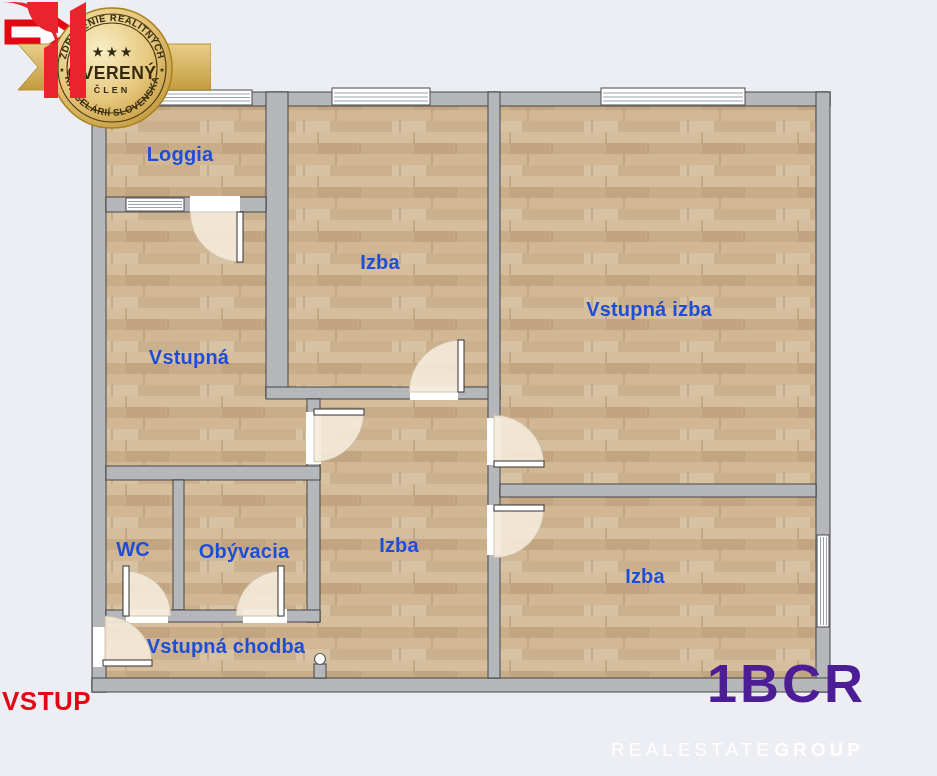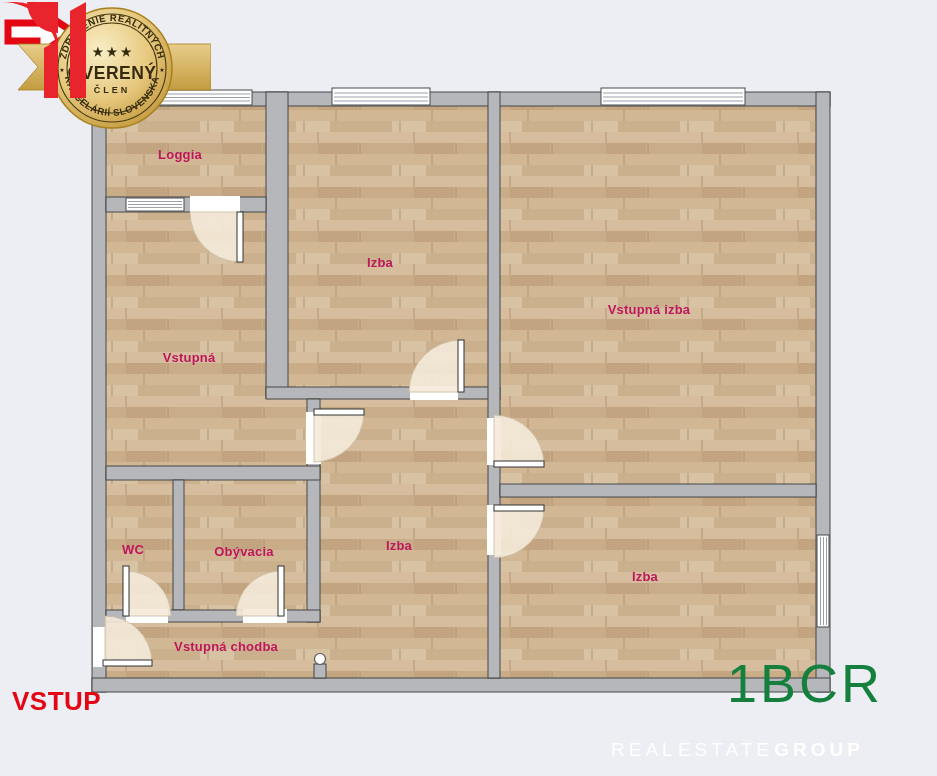--- a/index.html
+++ b/index.html
@@ -1,28 +1,28 @@
 <!DOCTYPE html>
 <html><head>
 <meta charset="utf-8">
 <style>
   html,body{margin:0;padding:0;background:#eceef4;}
   .stage{position:relative;width:937px;height:776px;overflow:hidden;
          font-family:"Liberation Sans",sans-serif;background:#eceef4;}
   .stage svg{position:absolute;left:0;top:0;}
   .room-label{position:absolute;transform:translate(-50%,-50%);
-              font-weight:bold;font-size:13px;color:#be185d;white-space:nowrap;letter-spacing:.2px;}
+              font-weight:bold;font-size:20px;color:#1d4ed8;white-space:nowrap;letter-spacing:.2px;}
   
   .vstup-arrow{position:absolute;left:4px;top:618px;width:82px;height:64px;}
-  .vstup-label{position:absolute;left:12px;top:686px;width:84px;text-align:left;
+  .vstup-label{position:absolute;left:2px;top:686px;width:84px;text-align:left;
                font-weight:bold;font-size:26px;color:#e30613;letter-spacing:.5px;}
   
   .brand-logo-icon{position:absolute;left:611px;top:640px;width:90px;height:98px;}
-  .brand-name{position:absolute;left:727px;top:652px;font-weight:normal;font-size:54px;
-              color:#15803d;letter-spacing:3px;}
+  .brand-name{position:absolute;left:707px;top:652px;font-weight:bold;font-size:54px;
+              color:#4c1d95;letter-spacing:3px;}
   .brand-tagline{position:absolute;left:611px;top:739px;width:253px;display:flex;
                  justify-content:space-between;color:#ffffff;font-size:19px;letter-spacing:4px;}
   .brand-tagline .w{font-weight:normal;opacity:.95;}
   .brand-tagline .w.bold{font-weight:bold;opacity:1;}
   
   .badge{position:absolute;left:726px;top:4px;width:211px;height:140px;}
   .badge text{font-family:"Liberation Sans",sans-serif;fill:#362a0e;}
 </style>
 </head>
 <body>

